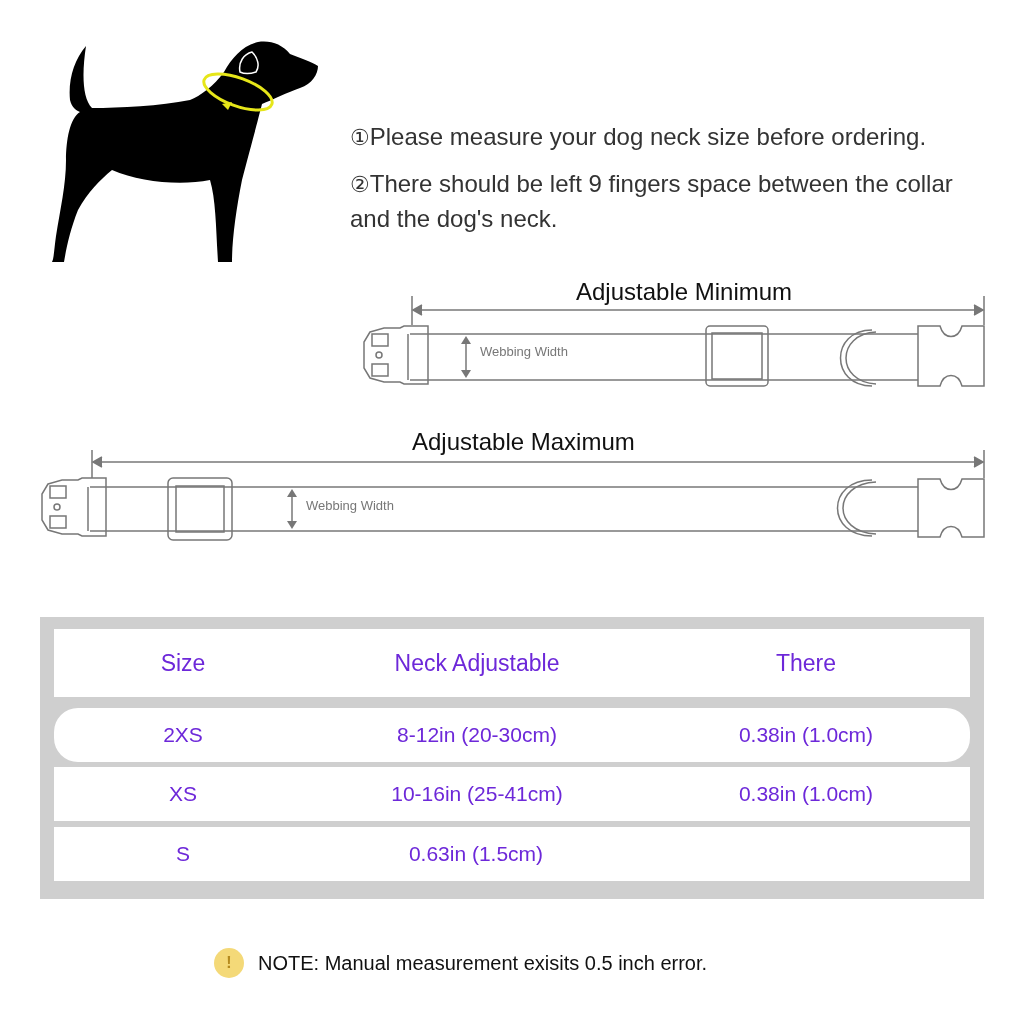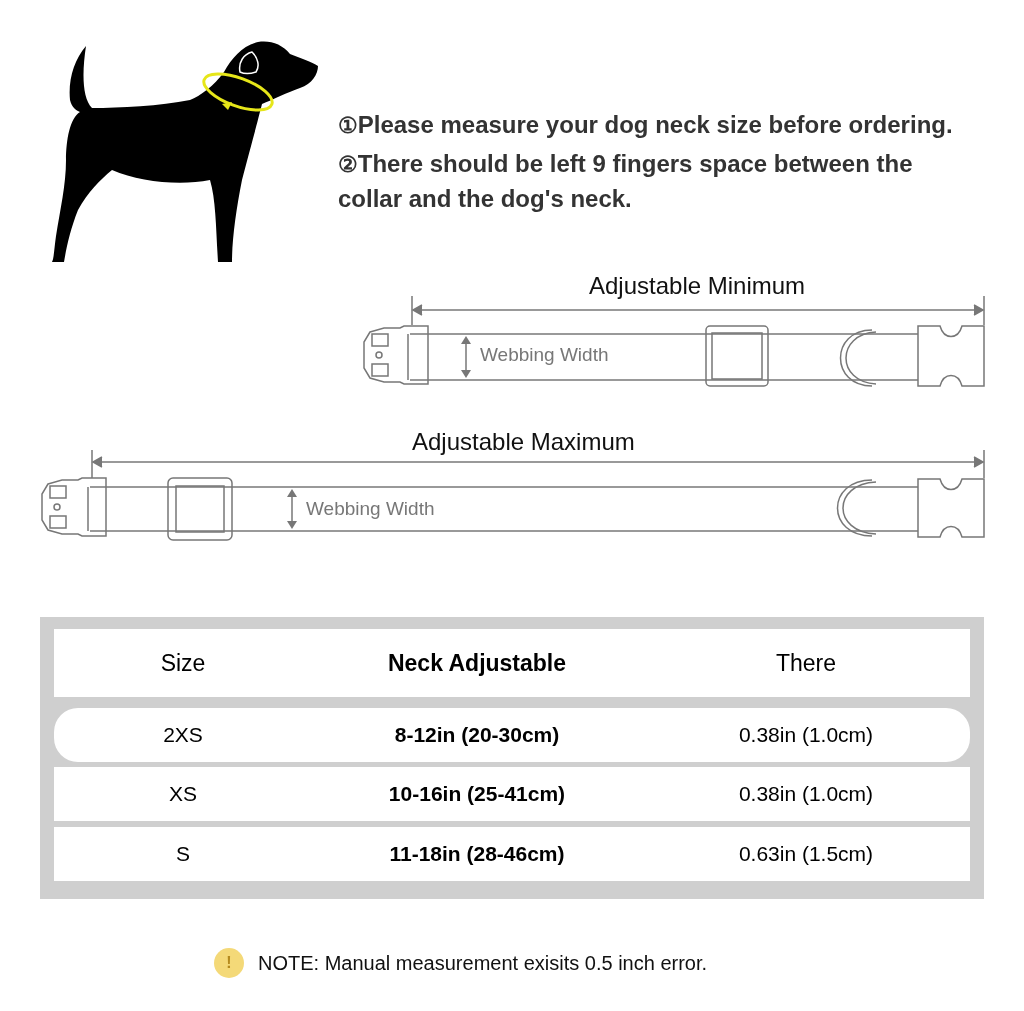--- a/index.html
+++ b/index.html
@@ -2,35 +2,35 @@
 <html><head>
   <meta charset="utf-8">
   <style>
     html, body { margin: 0; padding: 0; }
     body {
       width: 1024px; height: 1011px; background: #ffffff; position: relative; overflow: hidden;
       font-family: "Liberation Sans", sans-serif; color: #222;
     }
     .abs { position: absolute; }
     .instructions { left: 338px; top: 108px; width: 680px; font-size: 24px; color: #333; line-height: 34px; }
-    .instructions p { margin: 0; font-weight: bold; }
+    .instructions p { margin: 12px; }
     .instr-line2 { margin-top: 4px !important; }
     .circ { display: inline-block; font-size: 22px; }
     .dim-label { font-size: 24px; color: #111; white-space: nowrap; }
-    .webbing-label { font-size: 19px; color: #777; white-space: nowrap; }
+    .webbing-label { font-size: 13px; color: #777; white-space: nowrap; }
     .table-wrap {
       left: 40px; top: 617px; width: 944px; height: 282px; background: #cfcfcf;
     }
     .trow {
       position: absolute; left: 14px; width: 916px; background: #fff;
-      display: flex; align-items: center; font-size: 21px; color: #000000;
+      display: flex; align-items: center; font-size: 21px; color: #6d28d9;
     }
     .trow .c { text-align: center; }
     .c1 { width: 258px; }
-    .c2 { width: 330px; font-weight: bold; }
+    .c2 { width: 330px; }
     .c3 { width: 328px; }
     .thead { font-size: 23px; }
     .note { left: 214px; top: 948px; display: flex; align-items: center; font-size: 20px; color: #111; }
     .note-icon {
       width: 30px; height: 30px; border-radius: 50%; background: #f4d978; color: #b58b1e;
       display: flex; align-items: center; justify-content: center; font-size: 16px; font-weight: bold; margin-right: 14px;
     }
   </style>
 </head>
 <body>
@@ -46,21 +46,21 @@
 
 <div class="abs instructions">
   <p>
     <span class="circ">①</span><span>Please measure your dog neck size before ordering.</span>
   </p>
   <p class="instr-line2" style="width:620px;">
     <span class="circ">②</span><span>There should be left 9 fingers space between the collar and the dog's neck.</span>
   </p>
 </div>
 
-<div class="abs dim-label" style="left:576px; top:272px;margin-left:13px;">Adjustable Minimum</div>
+<div class="abs dim-label" style="left:576px; top:278px;">Adjustable Minimum</div>
 <svg class="abs" style="left:355px; top:290px;" width="650" height="110" viewBox="355 290 650 110">
   <g stroke="#777" fill="none" stroke-width="1.5">
 
     <line x1="412" y1="296" x2="412" y2="325"></line>
     <line x1="984" y1="296" x2="984" y2="325"></line>
     <line x1="414" y1="310" x2="982" y2="310"></line>
     <path d="M422,305 L413,310 L422,315" fill="#777"></path>
     <path d="M974,305 L983,310 L974,315" fill="#777"></path>
 
     <line x1="410" y1="334" x2="918" y2="334"></line>
@@ -125,21 +125,20 @@
     <div class="c c2">8-12in (20-30cm)</div>
     <div class="c c3">0.38in (1.0cm)</div>
   </div>
   <div class="trow" style="top:150px; height:54px;">
     <div class="c c1">XS</div>
     <div class="c c2">10-16in (25-41cm)</div>
     <div class="c c3">0.38in (1.0cm)</div>
   </div>
   <div class="trow" style="top:210px; height:54px;">
     <div class="c c1">S</div>
-    <div class="c c2">11-18in (28-46cm)</div>
     <div class="c c3">0.63in (1.5cm)</div>
   </div>
 </div>
 
 <div class="abs note">
   <div class="note-icon">!</div>
   <span>NOTE: Manual measurement exisits 0.5 inch error.</span>
 </div>
 
 </body></html>

